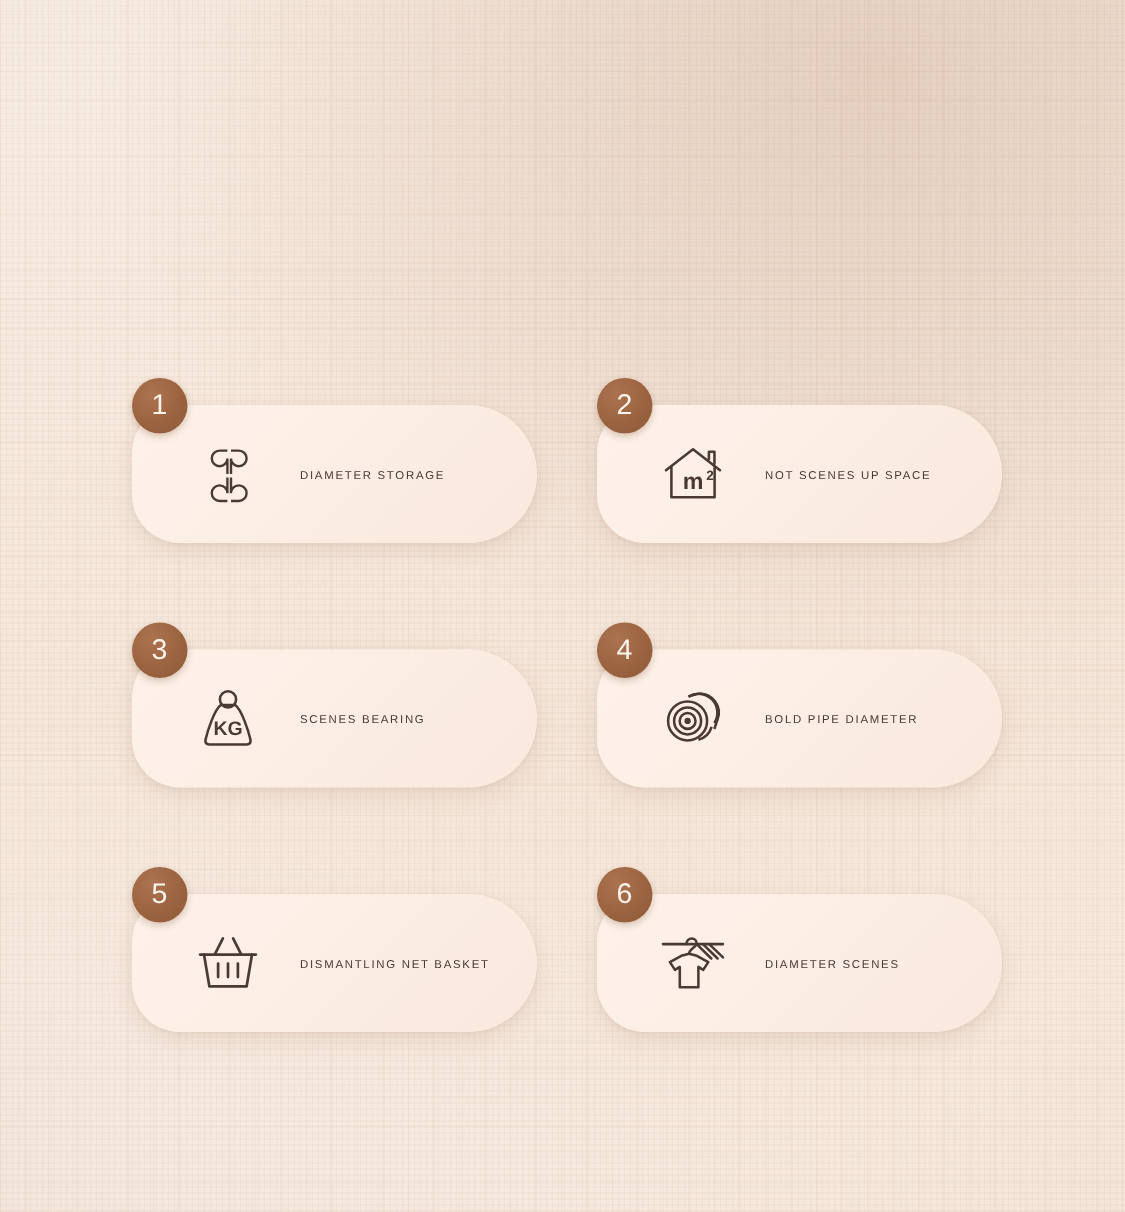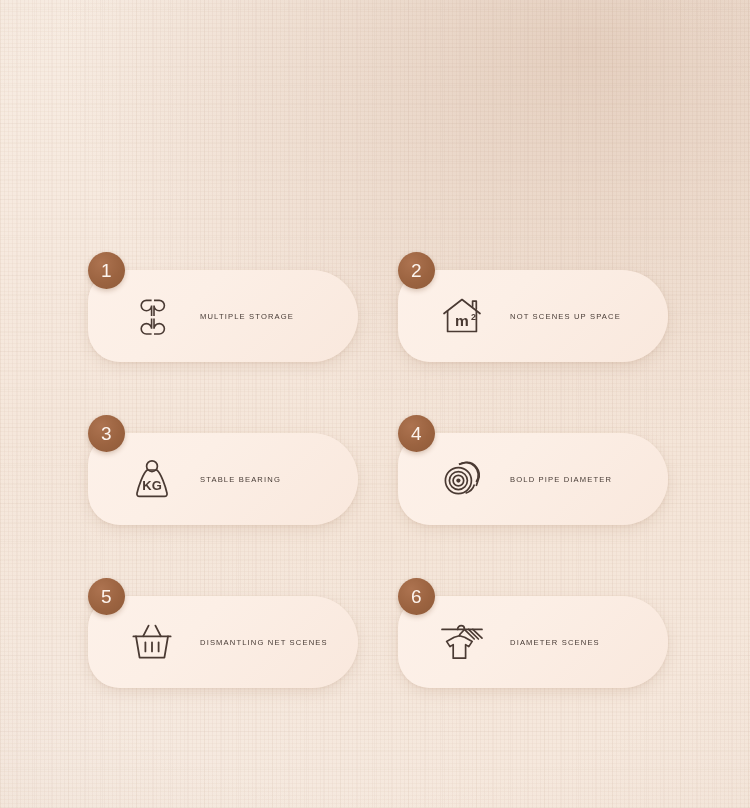--- a/index.html
+++ b/index.html
@@ -80,21 +80,21 @@
       <div class="card"></div>
       <div class="badge">1</div>
       <div class="icon">
         <svg width="42" height="42" viewBox="0 0 42 42" fill="none" stroke="#4a3a33" stroke-width="1.6">
           <path d="M20 20 L20 9.6 A5.2 5.2 0 1 1 9.6 9.6 A5.2 5.2 0 0 1 14.8 4.4 L20 4.4" transform="translate(0.6,1.0)"></path>
           <path d="M22.4 20 L22.4 9.6 A5.2 5.2 0 1 0 32.8 9.6 A5.2 5.2 0 0 0 27.6 4.4 L22.4 4.4" transform="translate(0.6,1.0)"></path>
           <path d="M20 22.4 L20 32.8 A5.2 5.2 0 1 0 9.6 32.8 A5.2 5.2 0 0 0 14.8 38 L20 38" transform="translate(0.6,1.0)"></path>
           <path d="M22.4 22.4 L22.4 32.8 A5.2 5.2 0 1 1 32.8 32.8 A5.2 5.2 0 0 1 27.6 38 L22.4 38" transform="translate(0.6,1.0)"></path>
         </svg>
       </div>
-      <div class="label">MULTIPLE STORAGE</div>
+      <div class="label">DIAMETER STORAGE</div>
     </div>
 
     <div class="card-wrap" style="left:398px;top:252px;">
       <div class="card"></div>
       <div class="badge">2</div>
       <div class="icon">
         <svg width="44" height="42" viewBox="0 0 44 42" fill="none" stroke="#4a3a33" stroke-width="1.7" stroke-linejoin="round" stroke-linecap="round">
           <path d="M4 18.5 L22 4.5 L40 18.5"></path>
           <path d="M7.6 16.0 L7.6 36.5 L36.4 36.5 L36.4 16.0"></path>
           <path d="M32.6 11.2 L32.6 6.2 L36.3 6.2 L36.3 14.1"></path>
@@ -108,21 +108,21 @@
     <div class="card-wrap" style="left:88px;top:415px;">
       <div class="card"></div>
       <div class="badge">3</div>
       <div class="icon">
         <svg width="42" height="44" viewBox="0 0 42 44" fill="none" stroke="#4a3a33" stroke-width="1.7" stroke-linejoin="round" stroke-linecap="round">
           <circle cx="21" cy="9.2" r="5.4"></circle>
           <path d="M16.2 13.0 C12.0 16.0 7.4 30.0 6.0 36.2 C5.6 38.0 6.6 39.3 8.4 39.3 L33.6 39.3 C35.4 39.3 36.4 38.0 36.0 36.2 C34.6 30.0 30.0 16.0 25.8 13.0 Z"></path>
           <text x="21" y="33.0" text-anchor="middle" font-family="'Liberation Sans', sans-serif" font-size="13" font-weight="bold" fill="#4a3a33" stroke="none">KG</text>
         </svg>
       </div>
-      <div class="label">STABLE BEARING</div>
+      <div class="label">SCENES BEARING</div>
     </div>
 
     <div class="card-wrap" style="left:398px;top:415px;">
       <div class="card"></div>
       <div class="badge">4</div>
       <div class="icon">
         <svg width="44" height="44" viewBox="0 0 44 44" fill="none" stroke="#4a3a33" stroke-width="1.7">
           <path d="M19.0 7.4 A12.6 12.6 0 0 1 36.2 25.0"></path>
           <path d="M25.6 36.2 A12.6 12.6 0 0 0 34.4 27.6"></path>
           <path d="M19.0 7.4 L25.0 5.6 A12.6 12.6 0 0 1 38.2 23.0 L36.2 29.0"></path>
@@ -142,21 +142,21 @@
         <svg width="46" height="42" viewBox="0 0 46 42" fill="none" stroke="#4a3a33" stroke-width="1.8" stroke-linejoin="round" stroke-linecap="round">
           <path d="M14.2 15.2 L19.6 4.6"></path>
           <path d="M31.8 15.2 L26.4 4.6"></path>
           <path d="M4.4 15.4 L41.6 15.4"></path>
           <path d="M7.0 15.4 L10.6 36.6 L35.4 36.6 L39.0 15.4"></path>
           <path d="M16.4 21.4 L16.4 30.4"></path>
           <path d="M23.0 21.4 L23.0 30.4"></path>
           <path d="M29.6 21.4 L29.6 30.4"></path>
         </svg>
       </div>
-      <div class="label">DISMANTLING NET SCENES</div>
+      <div class="label">DISMANTLING NET BASKET</div>
     </div>
 
     <div class="card-wrap" style="left:398px;top:578px;">
       <div class="card"></div>
       <div class="badge">6</div>
       <div class="icon">
         <svg width="46" height="44" viewBox="0 0 46 44" fill="none" stroke="#4a3a33" stroke-width="1.7" stroke-linejoin="round" stroke-linecap="round">
           <path d="M3.0 9.4 L43.0 9.4"></path>
           <path d="M25.4 9.4 L35.2 19.0"></path>
           <path d="M29.6 9.4 L39.4 19.0"></path>

